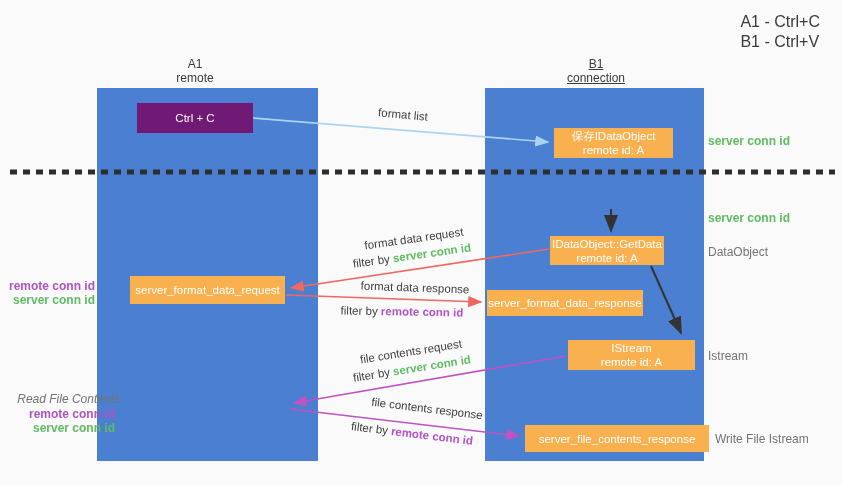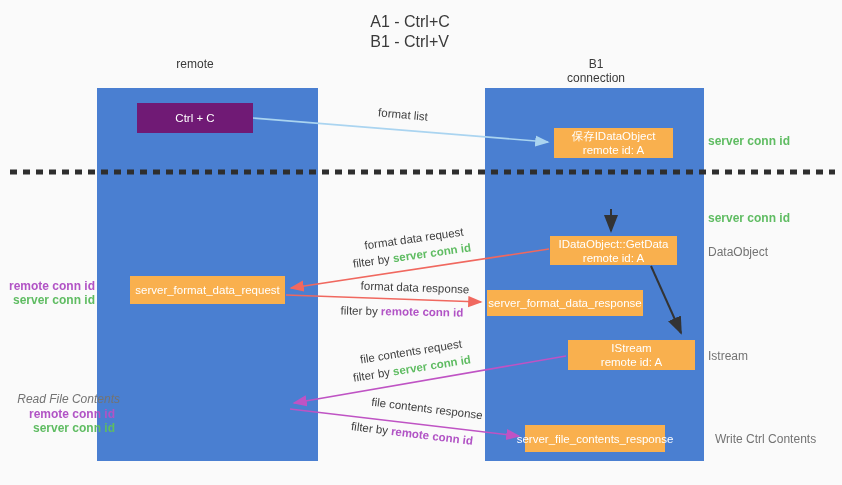--- a/index.html
+++ b/index.html
@@ -12,21 +12,21 @@
     position: relative;
     width: 842px;
     height: 485px;
     background: #fafafa;
     overflow: hidden;
     color: #3f3f3f;
   }
   .title-wrap {
     position: absolute;
     left: 0; top: 12px; width: 820px;
-    display: flex; justify-content: center;
+    display: flex; justify-content: flex-end;
   }
   .title-inner {
     text-align: left;
     font-size: 16px;
     line-height: 20px;
     color: #3a3a3a;
   }
   .lane {
     position: absolute;
     top: 88px;
@@ -86,23 +86,24 @@
 <div class="canvas">
 
   <div class="title-wrap">
     <div class="title-inner">
       <div>A1 - Ctrl+C</div>
       <div>B1 - Ctrl+V</div>
     </div>
   </div>
 
   <div class="lane-header" style="left:85px; width:220px;">
+    <div>A1</div>
     <div>remote</div>
   </div>
-  <div class="lane-header" style="left:485px; width:222px;">
+  <div class="lane-header" style="left:485px; width:222px;text-decoration:underline;">
     <div>B1</div>
     <div>connection</div>
   </div>
 
   <div class="lane" style="left:97px; width:221px;"></div>
   <div class="lane" style="left:485px; width:219px;"></div>
 
   <svg class="wires" viewBox="0 0 842 485">
     <defs>
       <marker id="mblue" markerWidth="9" markerHeight="8" refX="8" refY="3.5" orient="auto">
@@ -139,48 +140,48 @@
   <div class="node green" style="left:137px; top:103px; width:116px; height:30px;">
     <div>Ctrl + C</div>
   </div>
 
   <div class="node orange" style="left:554px; top:128px; width:119px; height:30px;">
     <div>保存IDataObject</div>
     <div>remote id: A</div>
   </div>
 
 
-  <div class="node orange" style="left:550px; top:236px; width:127px; height:29px;">
+  <div class="node orange" style="left:550px; top:236px; width:114px; height:29px;">
     <div>IDataObject::GetData</div>
     <div>remote id: A</div>
   </div>
 
   <div class="node orange" style="left:487px; top:290px; width:156px; height:26px;">
     <div>server_format_data_response</div>
   </div>
 
   <div class="node orange" style="left:130px; top:276px; width:155px; height:28px;">
     <div>server_format_data_request</div>
   </div>
 
   <div class="node orange" style="left:568px; top:340px; width:127px; height:30px;">
     <div>IStream</div>
     <div>remote id: A</div>
   </div>
 
 
-  <div class="node orange" style="left:525px; top:425px; width:140px; height:27px;">
+  <div class="node orange" style="left:525px; top:425px; width:184px; height:27px;">
     <div>server_file_contents_response</div>
   </div>
 
   <div class="side-label bold-green" style="left:708px; top:134px;">server conn id</div>
   <div class="side-label bold-green" style="left:708px; top:211px;">server conn id</div>
   <div class="side-label dark" style="left:708px; top:245px;">DataObject</div>
   <div class="side-label dark" style="left:708px; top:349px;">Istream</div>
-  <div class="side-label dark" style="left:715px; top:432px;">Write Ctrl Contents</div>
+  <div class="side-label dark" style="left:715px; top:432px;">Write File Istream</div>
 
   <div class="side-label right-align" style="left:0px; top:279px; width:95px;">
     <div class="bold-purple">remote conn id</div>
     <div class="bold-green">server conn id</div>
   </div>
 
   <div class="side-label right-align dark" style="left:0px; top:392px; width:120px;font-style:italic;">Read File Contents</div>
   <div class="side-label right-align" style="left:0px; top:407px; width:115px;">
     <div class="bold-purple">remote conn id</div>
     <div class="bold-green">server conn id</div>

